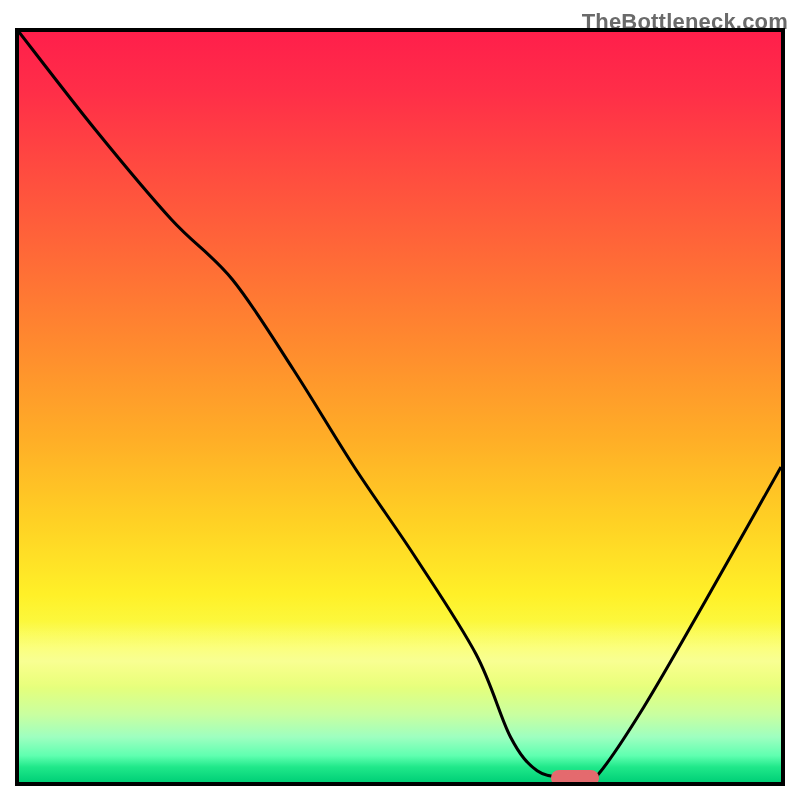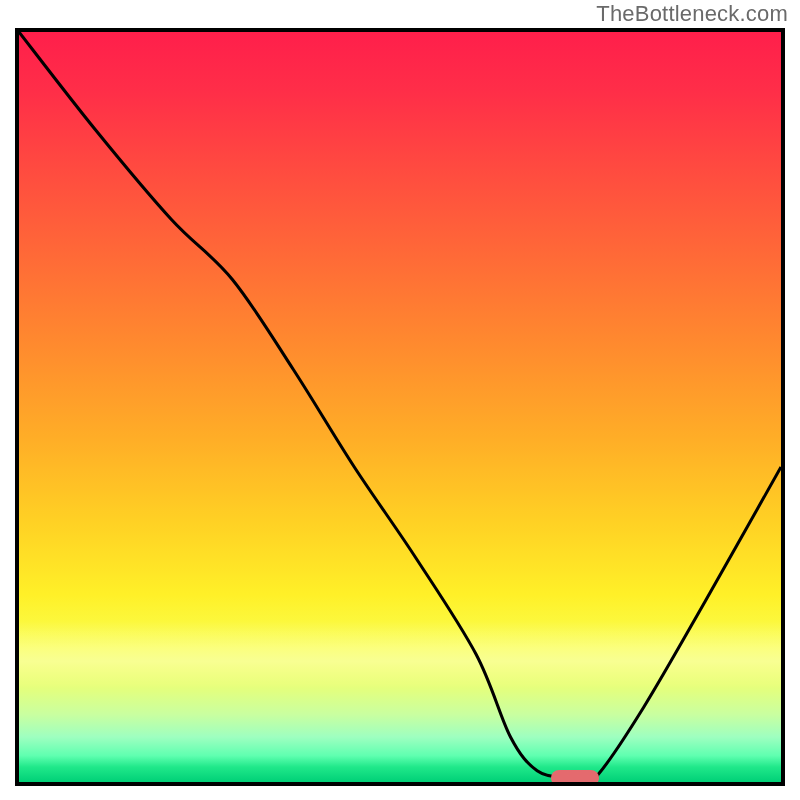--- a/index.html
+++ b/index.html
@@ -10,24 +10,24 @@
     background: #ffffff;
     font-family: Arial, Helvetica, sans-serif;
   }
   .frame {
     position: relative;
     width: 800px;
     height: 800px;
   }
   .watermark {
     position: absolute;
-    top: 1px;
+    top: 9px;
     right: 12px;
     font-size: 22px;
-    font-weight: 400;
+    font-weight: 700;
     color: #6a6a6a;
     letter-spacing: 0.2px;
   }
   .plot {
     position: absolute;
     left: 15px;
     top: 28px;
     width: 770px;
     height: 758px;
     box-sizing: border-box;

